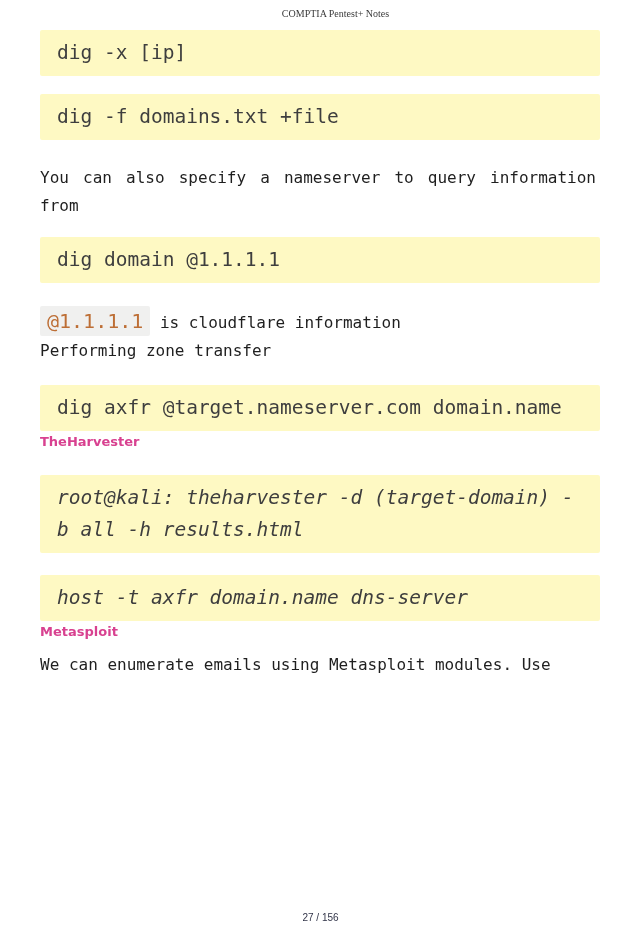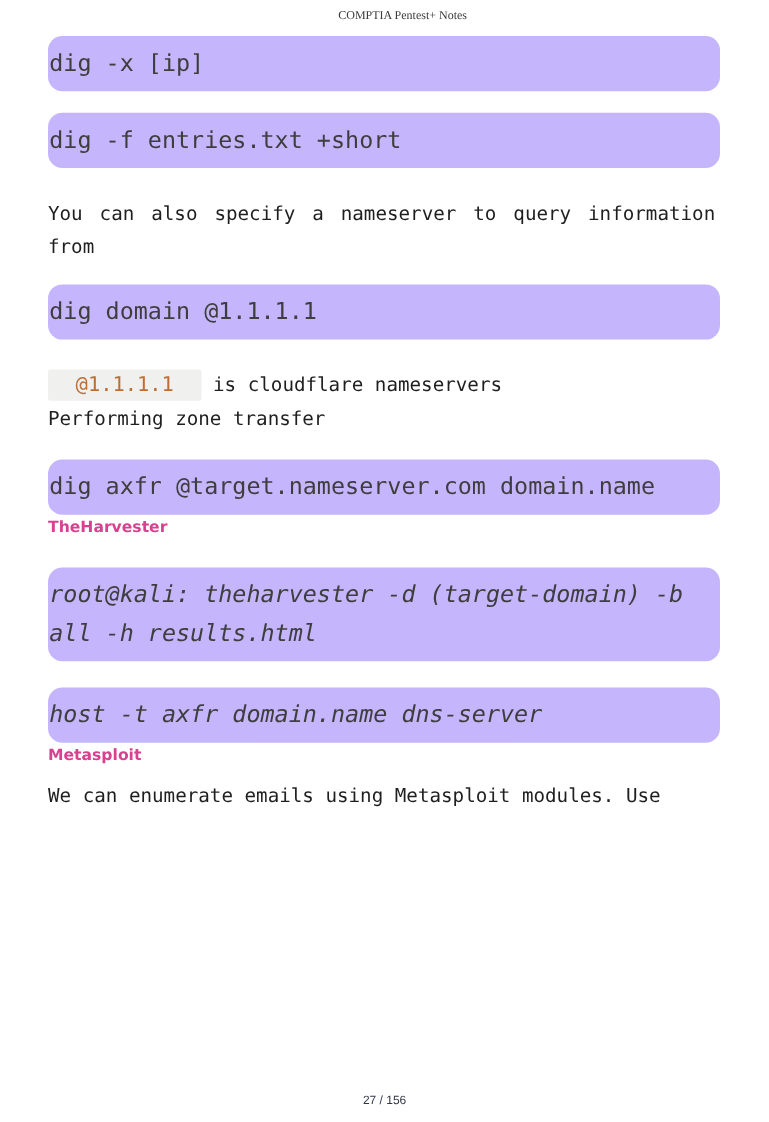--- a/index.html
+++ b/index.html
@@ -16,47 +16,47 @@
     font-family:Liberation Serif, serif;
     font-size:10px;
     color:#3a3a3a;
     margin-left:30px;
   }
   .content {
     margin:0 41px 0 40px;
     width:560px;
   }
   .codeblock {
-    background:#c4b5fd;
+    background:#fef9c3;
     color:#3e3e3e;
     font-family:"DejaVu Sans Mono", monospace;
     font-size:19.5px;
     line-height:32px;
-    padding:7px 19px 7px 1px;
-    border-radius:12px;
+    padding:7px 19px 7px 17px;
+    border-radius:2px;
     white-space:pre-wrap;
     overflow-wrap:break-word;
     box-sizing:border-box;
     width:560px;
   }
   .body-text {
     font-family:"DejaVu Sans Mono", monospace;
     font-size:16px;
     line-height:28px;
     color:#1f1f1f;
     text-align:justify;
     margin:0 4px 0 0;
   }
   .plain-line { text-align:left; }
   .inline-code {
     background:#f0f0ef;
     color:#bd6e35;
     font-family:"DejaVu Sans Mono", monospace;
-    font-size:17px;
-    padding:3px 23px;
+    font-size:20px;
+    padding:3px 7px;
     border-radius:2px;
   }
   h2.doc-heading {
     font-family:"DejaVu Sans", "Liberation Sans", sans-serif;
     font-weight:bold;
     font-size:13px;
     line-height:22px;
     color:#d84190;
     margin:0;
   }
@@ -84,28 +84,28 @@
 </head>
 <body>
 
 <div class="page-header">COMPTIA Pentest+ Notes</div>
 
 <div class="content">
 
   <div class="codeblock mt11">dig -x [ip]</div>
 
 
-  <div class="codeblock mt18">dig -f entries.txt +short</div>
+  <div class="codeblock mt18">dig -f domains.txt +file</div>
 
   <p class="body-text mt24">You can also specify a nameserver to query information from</p>
 
   <div class="codeblock mt17">dig domain @1.1.1.1</div>
 
   <div class="inline-group mt24">
-    <p class="body-text plain-line"><span class="inline-code">@1.1.1.1</span><span> is cloudflare nameservers</span></p>
+    <p class="body-text plain-line"><span class="inline-code">@1.1.1.1</span><span> is cloudflare information</span></p>
     <p class="body-text plain-line">Performing zone transfer</p>
   </div>
 
   <div class="codeblock mt20">dig axfr @target.nameserver.com domain.name</div>
 
   <h2 class="doc-heading mt28">TheHarvester</h2>
 
   <div class="codeblock mt22">root@kali: theharvester -d (target-domain) -b all -h results.html</div>
 
 

